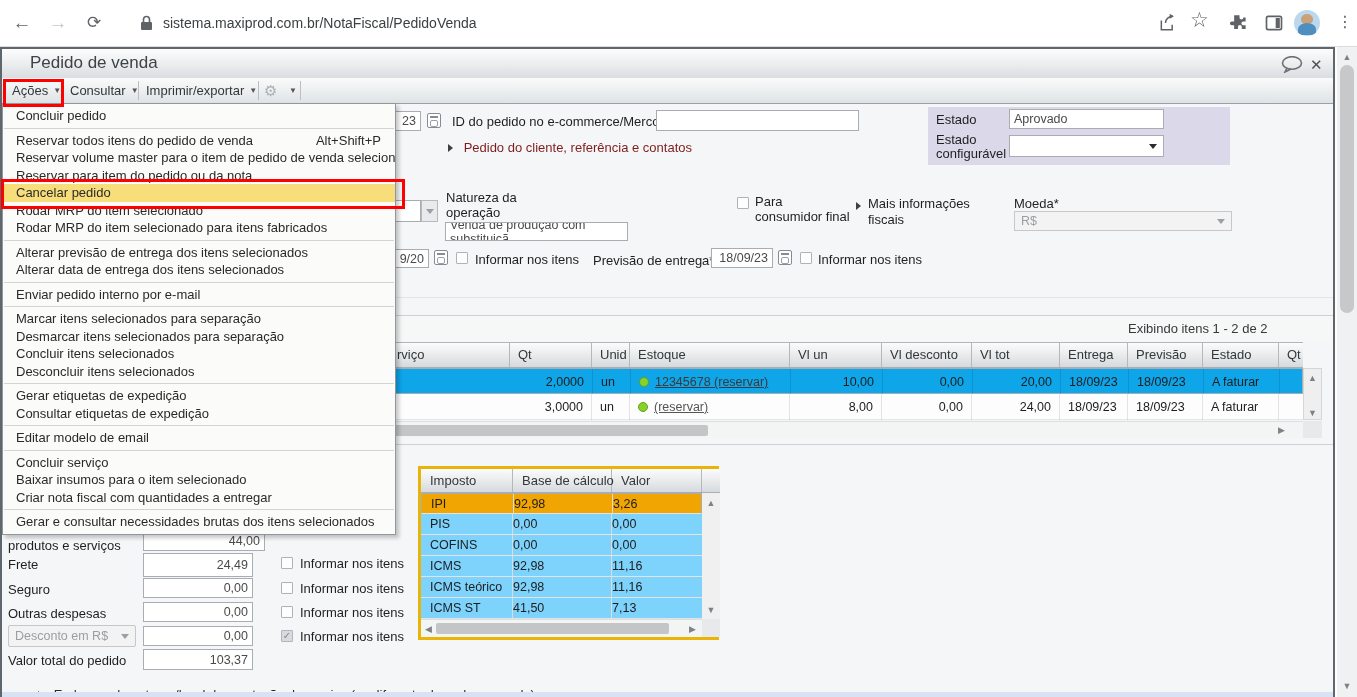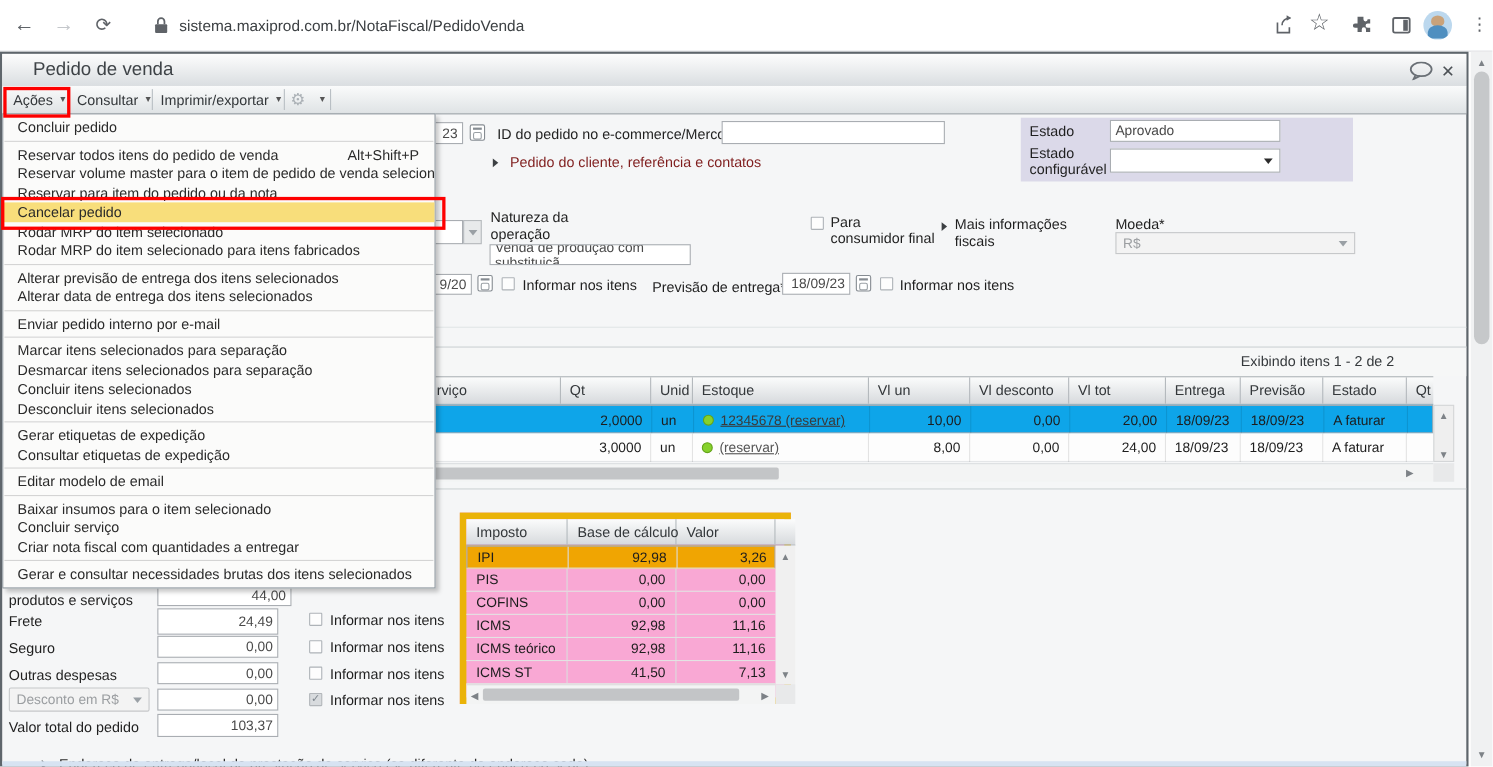--- a/index.html
+++ b/index.html
@@ -57,28 +57,28 @@
   .gc{top:0;height:26px;display:flex;align-items:center;box-sizing:border-box;position:absolute;white-space:nowrap;overflow:hidden;font-size:12.5px;color:#1d1d1d;}
   .gc.num{justify-content:flex-end;padding-right:8px;}
   .gc.txt{padding-left:8px;}
   .grow .gc{border-right:1px solid rgba(0,0,0,.10);}
   .dot{width:10px;height:10px;border-radius:50%;background:#86d12c;border:1px solid #64a31a;box-sizing:border-box;margin:0 6px 0 8px;flex:none;}
   .glink{text-decoration:underline;cursor:pointer;color:#3a3a3a;}
   .sbv{background:#efefef;border:1px solid #d4d6d8;box-sizing:border-box;}
   .sbthumb{background:#c3c5c7;border-radius:6px;}
   .scar{color:#7d8287;font-size:9px;line-height:9px;text-align:center;}
   
-  .taxwrap{left:418px;top:466px;width:301px;height:174px;background:#f9a8d4;border:6px solid #eab308;box-sizing:border-box;z-index:5;}
+  .taxwrap{left:418px;top:466px;width:301px;height:174px;background:#7dd3fc;border:3px solid #eab308;box-sizing:border-box;z-index:5;}
   .taxhead{position:absolute;left:0;top:0;width:299px;height:24px;background:linear-gradient(#fbfcfc,#d7dadd);border-bottom:1px solid #a8aeb3;box-sizing:border-box;}
   .th{position:absolute;top:0;height:23px;line-height:23px;padding-left:9px;color:#33373a;border-right:1px solid #b4b9bd;box-sizing:border-box;white-space:nowrap;}
   .trow{position:absolute;left:0;width:281px;height:21px;border-bottom:1px solid #e3e3e3;box-sizing:border-box;}
   .trow.sel{background:#f0a502;}
   .tc{position:absolute;top:0;height:20px;line-height:20px;font-size:12.5px;color:#1d1d1d;box-sizing:border-box;white-space:nowrap;overflow:hidden;}
   .tc.name{padding-left:9px;border-right:1px solid #dcdcdc;}
-  .tc.num{text-align:right;padding-right:9px;border-right:1px solid #dcdcdc;}
+  .tc.num{padding-right:4px;border-right:1px solid #dcdcdc;}
   
   .totlbl{color:#1f1f1f;}
   .footband{left:2px;top:692px;width:1331px;height:5px;background:#d7e3f2;z-index:6;}
   .browser-scroll{left:1337px;top:47px;width:20px;height:650px;background:#f0f1f2;}
 </style>
 </head>
 <body>
 
 <div id="stage">
 
@@ -390,24 +390,24 @@
       </div>
     <div class="mi">
         <span>Consultar etiquetas de expedição</span>
       </div>
     <div class="msep"></div>
     <div class="mi">
         <span>Editar modelo de email</span>
       </div>
     <div class="msep"></div>
     <div class="mi">
+        <span>Concluir serviço</span>
+      </div>
+    <div class="mi">
         <span>Baixar insumos para o item selecionado</span>
-      </div>
-    <div class="mi">
-        <span>Concluir serviço</span>
       </div>
     <div class="mi">
         <span>Criar nota fiscal com quantidades a entregar</span>
       </div>
     <div class="msep"></div>
     <div class="mi">
         <span>Gerar e consultar necessidades brutas dos itens selecionados</span>
       </div>
   </div>
 

